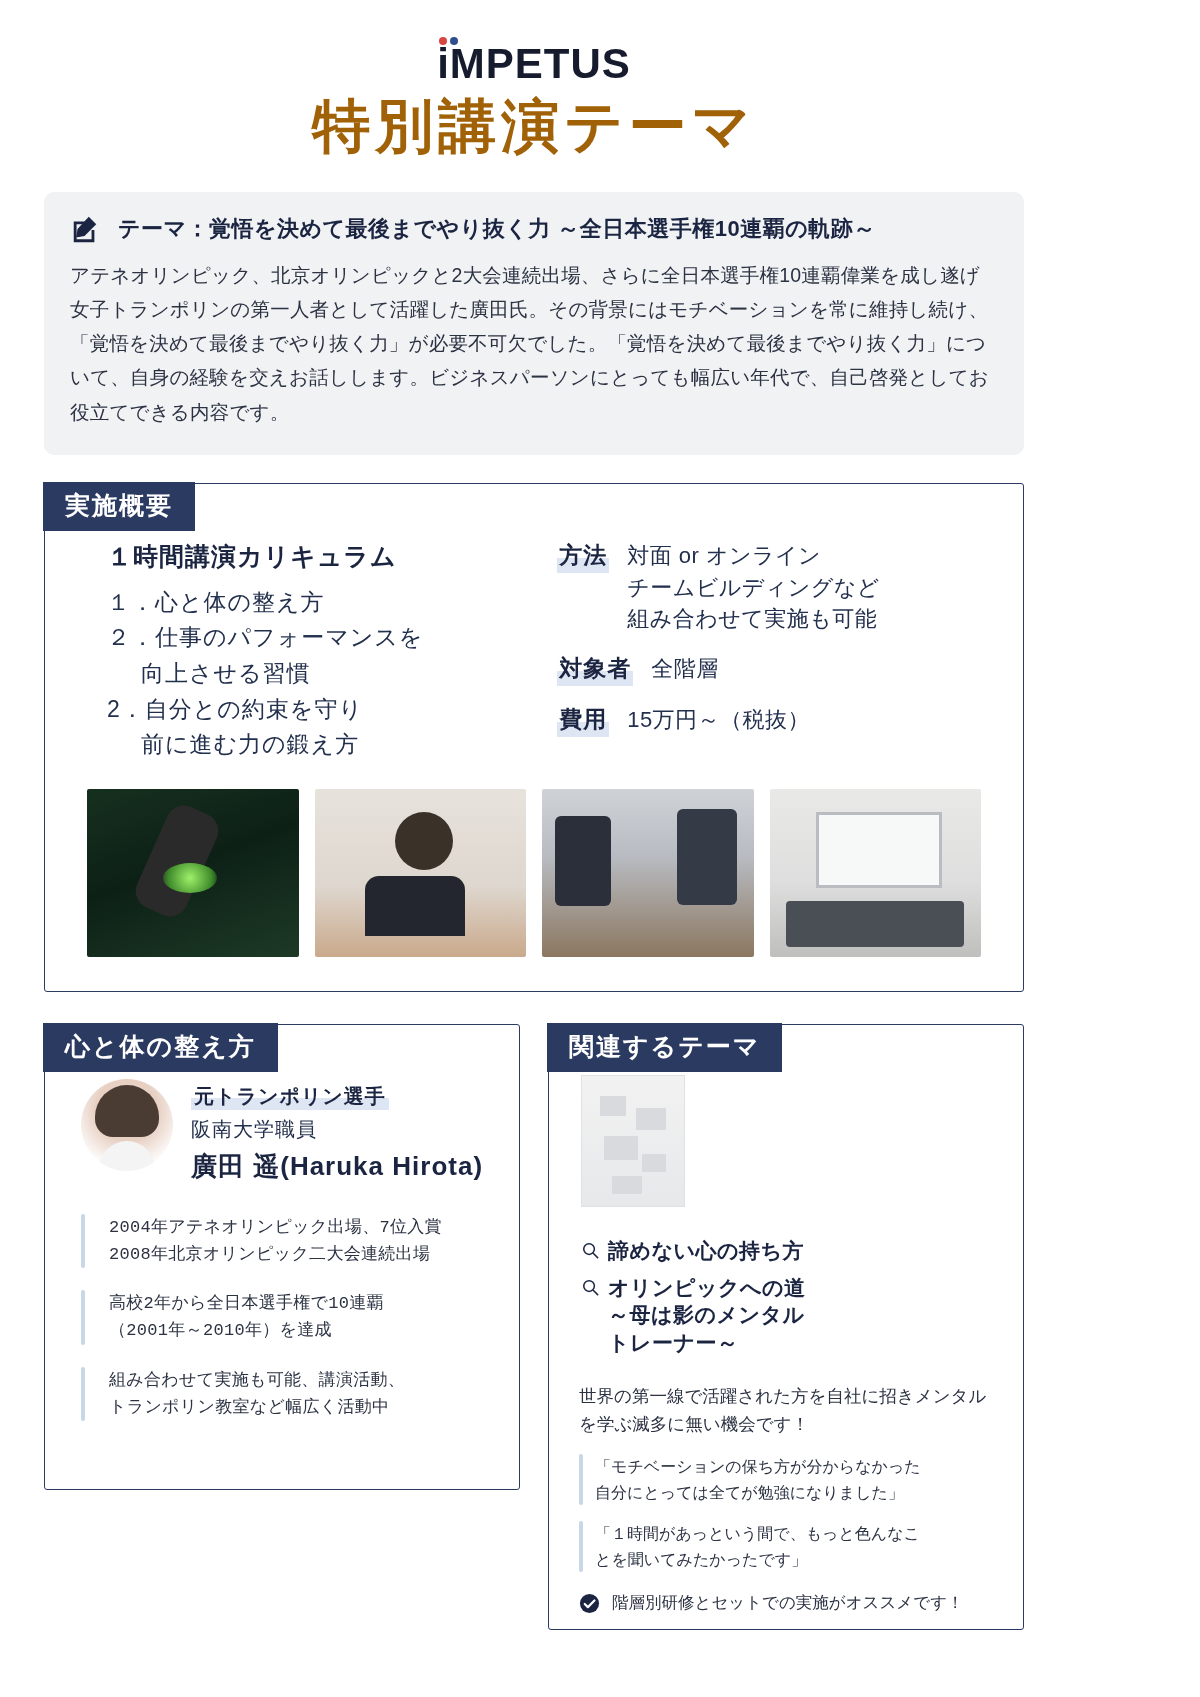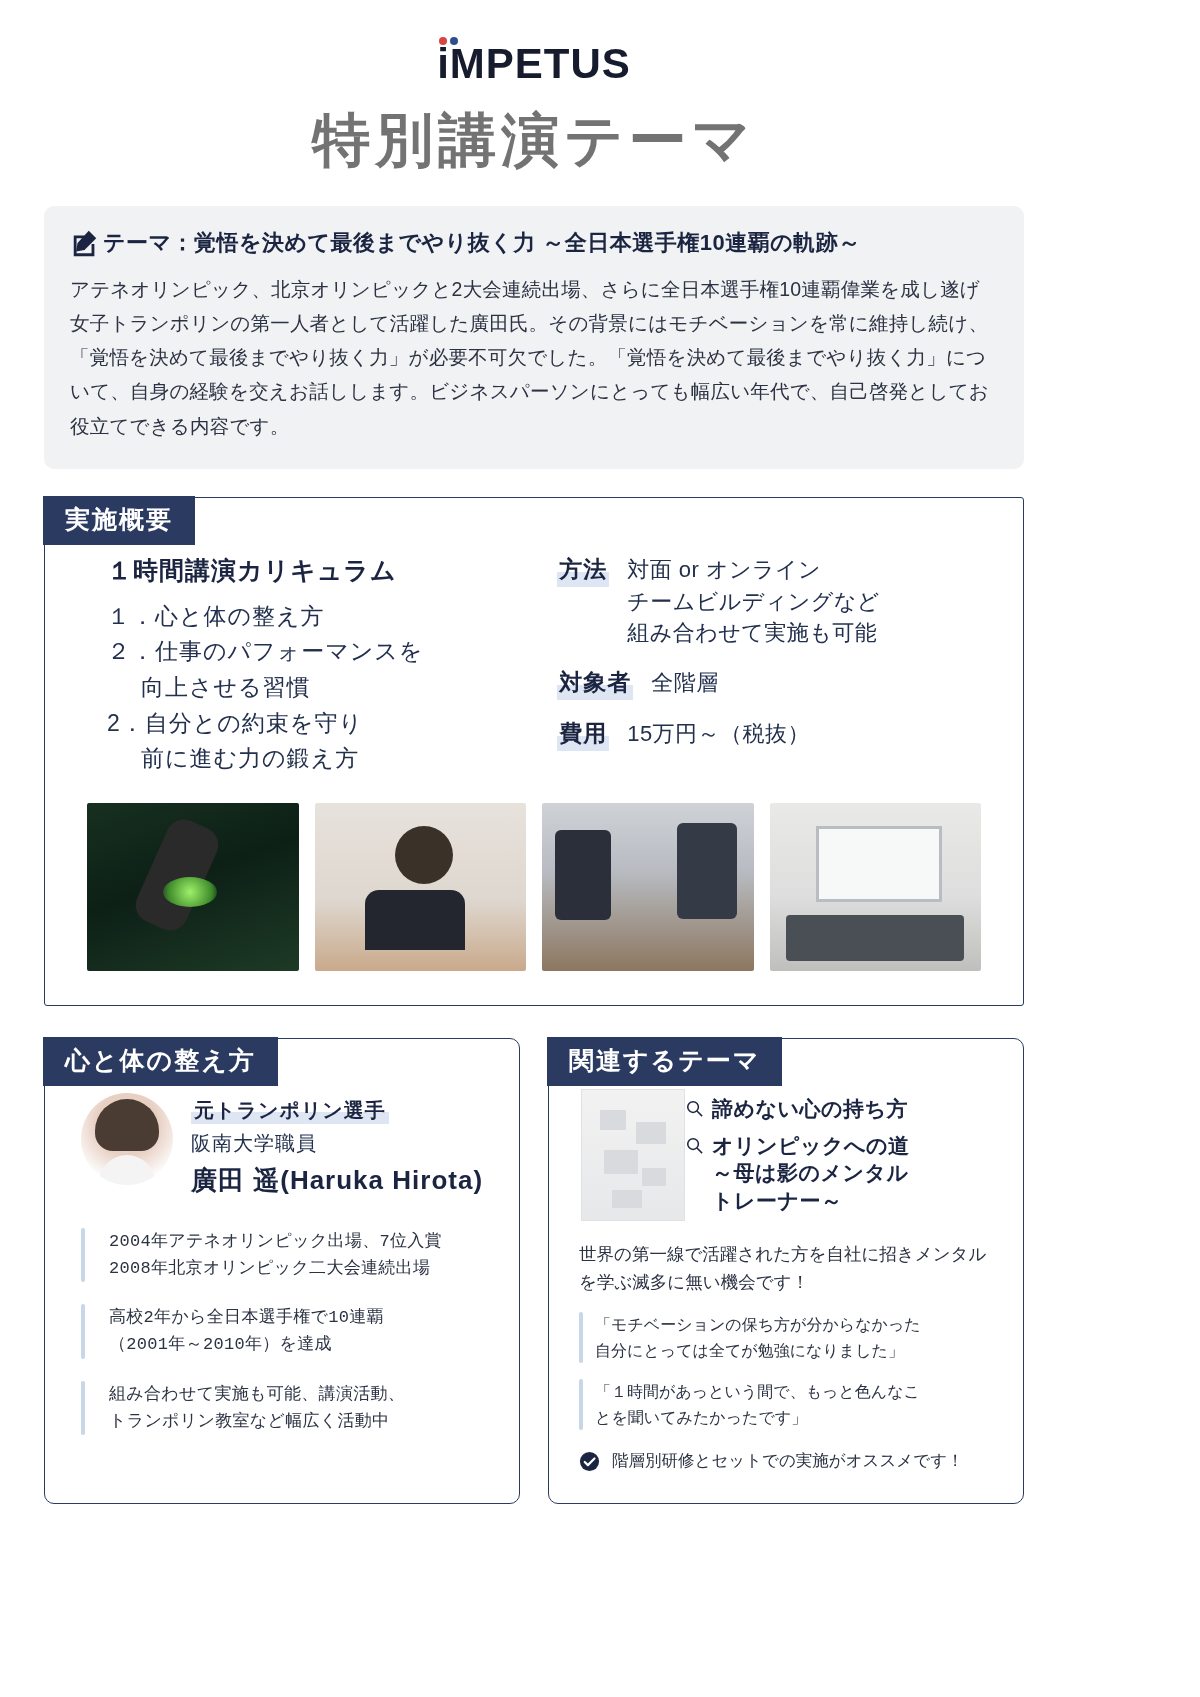--- a/index.html
+++ b/index.html
@@ -33,36 +33,35 @@
   .brand .dot-blue {
     position: absolute;
     width: 8px; height: 8px; border-radius: 50%;
     background: #2f4d8f;
     left: 13px; top: -3px;
   }
   .main-title {
     text-align: center;
     font-size: 58px;
     font-weight: bold;
-    color: #737373;
+    color: #a16207;
     letter-spacing: 5px;
-    margin-top: 14px;
   }
 
   
   .theme-box {
     margin-top: 26px;
     background: #f1f2f4;
     border-radius: 10px;
     padding: 22px 26px 26px 26px;
   }
   .theme-head {
     display: flex;
     align-items: center;
-    gap: 3px;
+    gap: 18px;
     font-size: 22px;
     font-weight: bold;
     color: #1b2542;
     letter-spacing: 0.5px;
   }
   .pencil-icon { width: 30px; height: 30px; flex: 0 0 auto; }
   .theme-body {
     margin-top: 14px;
     font-size: 19.5px;
     line-height: 1.75;
@@ -167,21 +166,21 @@
   .p4:after {
     content:""; position:absolute; left:8%; bottom:6%;
     width:84%; height:46px; background:#4a4e55; border-radius:4px;
   }
 
   
   .bottom { display: flex; gap: 28px; margin-top: 32px; }
   .col { width: 50%; position: relative; }
   .col-frame {
     border: 1.5px solid #2b3a61;
-    border-radius: 10px;
+    border-radius: 3px;
     padding: 46px 26px 15px 26px;
     min-height: 466px;
   }
 
   
   .profile-head { display: flex; align-items: flex-start; gap: 18px; padding: 8px 6px 0 10px; }
   .avatar {
     width: 92px; height: 92px; border-radius: 50%;
     background: radial-gradient(circle at 50% 34%, #f0ddd2 0%, #e7cfc2 40%, #ffffff 78%);
     position: relative; overflow: hidden; flex: 0 0 auto;
@@ -202,21 +201,21 @@
   }
   .pl2 { font-size: 20px; color: #23304d; margin-top: 6px; letter-spacing: 1px; }
   .pl3 { font-size: 26px; font-weight: bold; color: #1b2542; margin-top: 6px; letter-spacing: 1px; }
 
   .bullets { margin-top: 30px; padding-left: 10px; }
   .bullet { display: flex; gap: 24px; margin-bottom: 22px; font-family: Liberation Mono, monospace; }
   .bullet .bar { width: 4px; background: #c7d7e8; flex: 0 0 auto; border-radius: 2px; }
   .bullet .txt { font-size: 17px; line-height: 1.6; color: #2b3242; letter-spacing: 0.3px; }
 
   
-  .related-top { display: flex; gap: 0; padding: 4px 0 0 6px; }
+  .related-top { display: flex; gap: 24px; padding: 4px 0 0 6px; flex-direction: column; }
   .rel-thumb {
     width: 104px; height: 132px; flex: 0 0 auto;
     background: linear-gradient(180deg,#f2f2f2 0%, #e7e8ea 100%);
     border: 1px solid #e0e1e3; position: relative; overflow: hidden;
   }
   .rel-thumb i {
     position: absolute; display: block; background: #d8dadd; border-radius: 1px;
   }
   .rel-links { padding-top: 6px; }
   .rel-link { display: flex; gap: 8px; align-items: flex-start; margin-bottom: 10px; }

